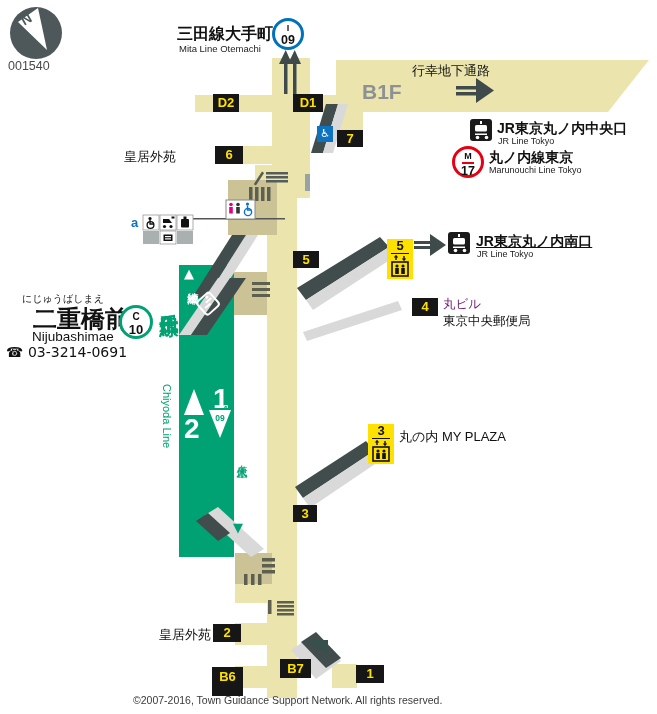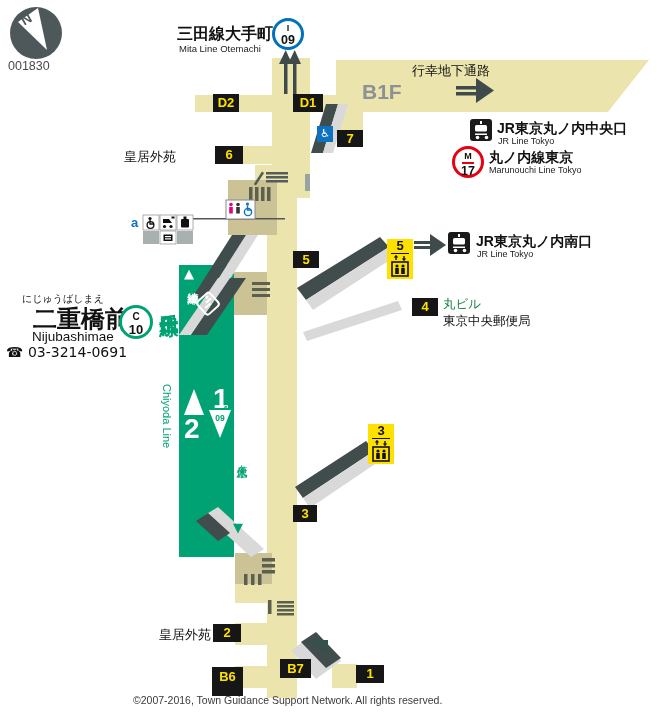--- a/index.html
+++ b/index.html
@@ -188,21 +188,21 @@
       </g>
       <g>
         <rect x="163.5" y="234.5" width="9" height="6.5" fill="#111"></rect>
         <rect x="165" y="236" width="6" height="1.2" fill="#fff"></rect>
         <rect x="165" y="238.3" width="6" height="1.2" fill="#fff"></rect>
       </g>
     </g>
   </svg>
 
   <div class="abs" style="left:21px;top:11px;color:#4e585a;font-weight:bold;font-size:14px;transform:rotate(-30deg);">N</div>
-  <div class="abs" style="left:8px;top:59px;font-size:12.5px;color:#4a4a4a;">001830</div>
+  <div class="abs" style="left:8px;top:59px;font-size:12.5px;color:#4a4a4a;">001540</div>
 
   <div class="abs" style="left:177px;top:24px;font-size:16px;font-weight:bold;color:#111;">三田線大手町</div>
   <div class="abs" style="left:179px;top:43px;font-size:9.5px;color:#222;">Mita Line Otemachi</div>
   <div class="badge" style="left:272px;top:18px;width:32px;height:32px;border:3px solid #0072bc;">
     <span class="l">I</span>
     <span class="n">09</span>
   </div>
 
   <div class="abs" style="left:362px;top:80px;font-size:21px;font-weight:bold;color:#8d9196;">B1F</div>
   <div class="abs" style="left:412px;top:62px;font-size:13px;color:#111;">行幸地下通路</div>
@@ -210,39 +210,40 @@
   <div class="abs jrtitle" style="left:497px;top:120px;">JR東京丸ノ内中央口</div>
   <div class="abs jrsub" style="left:498px;top:136px;">JR Line Tokyo</div>
   <div class="badge" style="left:452px;top:146px;width:32px;height:32px;border:3px solid #e60012;">
     <span class="l">M</span>
     <span style="display:block;width:12px;height:2px;background:#e60012;margin:1px auto 0;"></span>
     <span class="n">17</span>
   </div>
   <div class="abs jrtitle" style="left:489px;top:149px;">丸ノ内線東京</div>
   <div class="abs jrsub" style="left:489px;top:165px;">Marunouchi Line Tokyo</div>
 
-  <div class="abs jrtitle" style="left:476px;top:233px;">JR東京丸ノ内南口</div>
+  <div class="abs jrtitle" style="left:476px;top:233px;text-decoration:underline;">JR東京丸ノ内南口</div>
   <div class="abs jrsub" style="left:477px;top:249px;">JR Line Tokyo</div>
 
   <div class="exit" style="left:213px;top:94px;width:26px;height:18px;text-align:center;">D2</div>
   <div class="exit" style="left:293px;top:94px;width:30px;height:18px;">D1</div>
   <div class="exit" style="left:215px;top:146px;width:28px;height:18px;">6</div>
   <div class="exit" style="left:337px;top:130px;width:26px;height:17px;line-height:17px;">7</div>
   <div class="exit" style="left:293px;top:251px;width:26px;height:17px;line-height:17px;">5</div>
   <div class="exit" style="left:412px;top:298px;width:26px;height:18px;">4</div>
   <div class="exit" style="left:293px;top:505px;width:24px;height:17px;line-height:17px;">3</div>
   <div class="exit" style="left:213px;top:624px;width:28px;height:18px;">2</div>
   <div class="exit" style="left:212px;top:667px;width:31px;height:29px;line-height:19px;">B6</div>
   <div class="exit" style="left:280px;top:659px;width:31px;height:19px;line-height:19px;">B7</div>
   <div class="exit" style="left:356px;top:665px;width:28px;height:18px;">1</div>
 
   <div class="abs" style="left:176px;top:148px;font-size:13px;color:#111;white-space:nowrap;direction:rtl;transform:translateX(-100%);">皇居外苑</div>
   <div class="abs" style="left:159px;top:626px;font-size:13px;color:#111;white-space:nowrap;">皇居外苑</div>
-  <div class="abs" style="left:443px;top:296px;font-size:12.5px;color:#15803d;">丸ビル</div>
+  <div class="abs" style="left:443px;top:296px;font-size:12.5px;color:#701a75;">丸ビル</div>
   <div class="abs" style="left:443px;top:313px;font-size:12.5px;color:#111;">東京中央郵便局</div>
+  <div class="abs" style="left:399px;top:428px;font-size:13px;color:#111;white-space:nowrap;">丸の内 MY PLAZA</div>
   <div class="abs" style="left:131px;top:215px;font-size:13px;font-weight:bold;color:#0d72c0;">a</div>
 
   <div class="abs" style="left:317px;top:126px;width:16px;height:16px;background:#0d72c0;color:#fff;font-size:11px;line-height:16px;text-align:center;font-family:'DejaVu Sans',sans-serif;">♿</div>
 
   <div class="ev" style="left:387px;top:239px;height:40px;">
     <div class="num">5</div>
     <svg width="22" height="24" viewBox="0 0 22 24">
       <path d="M7,2 v4 M15,2 v4" stroke="#111" stroke-width="1.4"></path>
       <polygon points="4.8,3.5 9.2,3.5 7,0.8" fill="#111"></polygon>
         <polygon points="12.8,4.5 17.2,4.5 15,7.2" fill="#111"></polygon>

